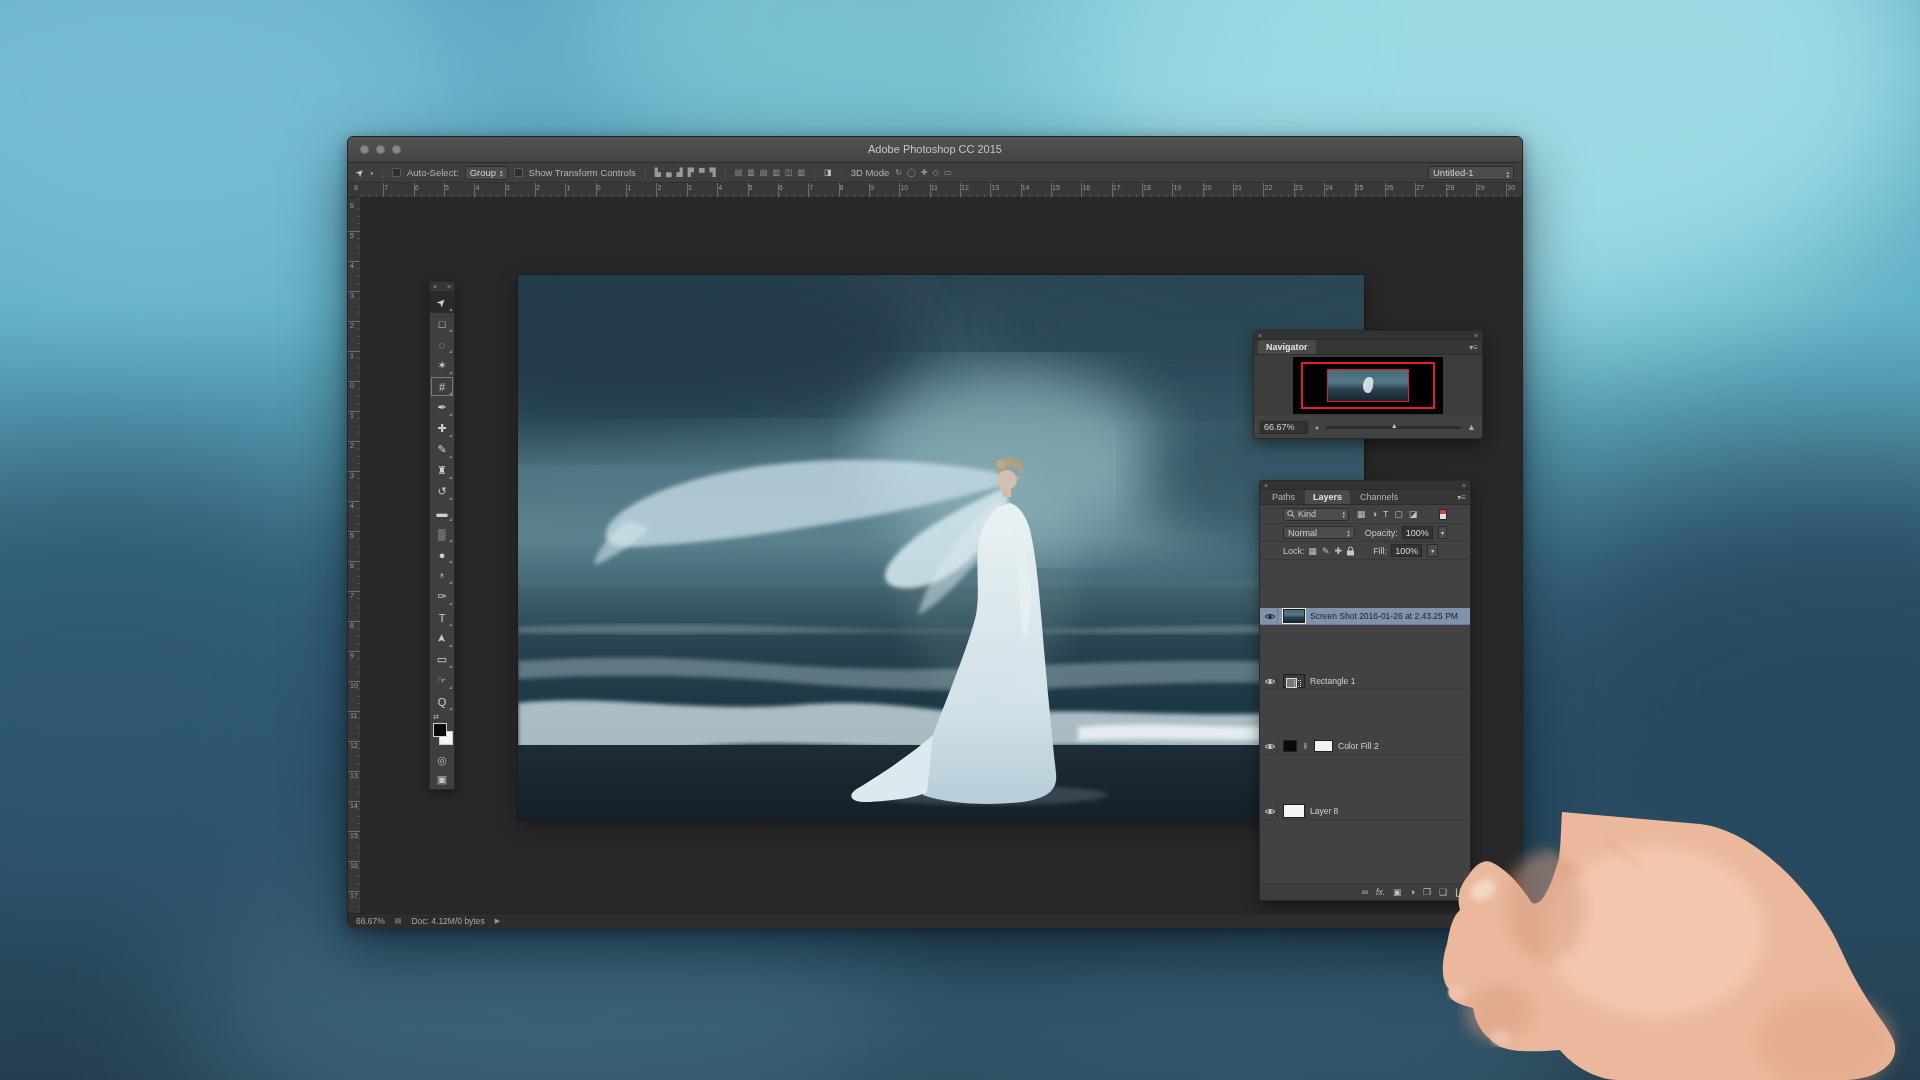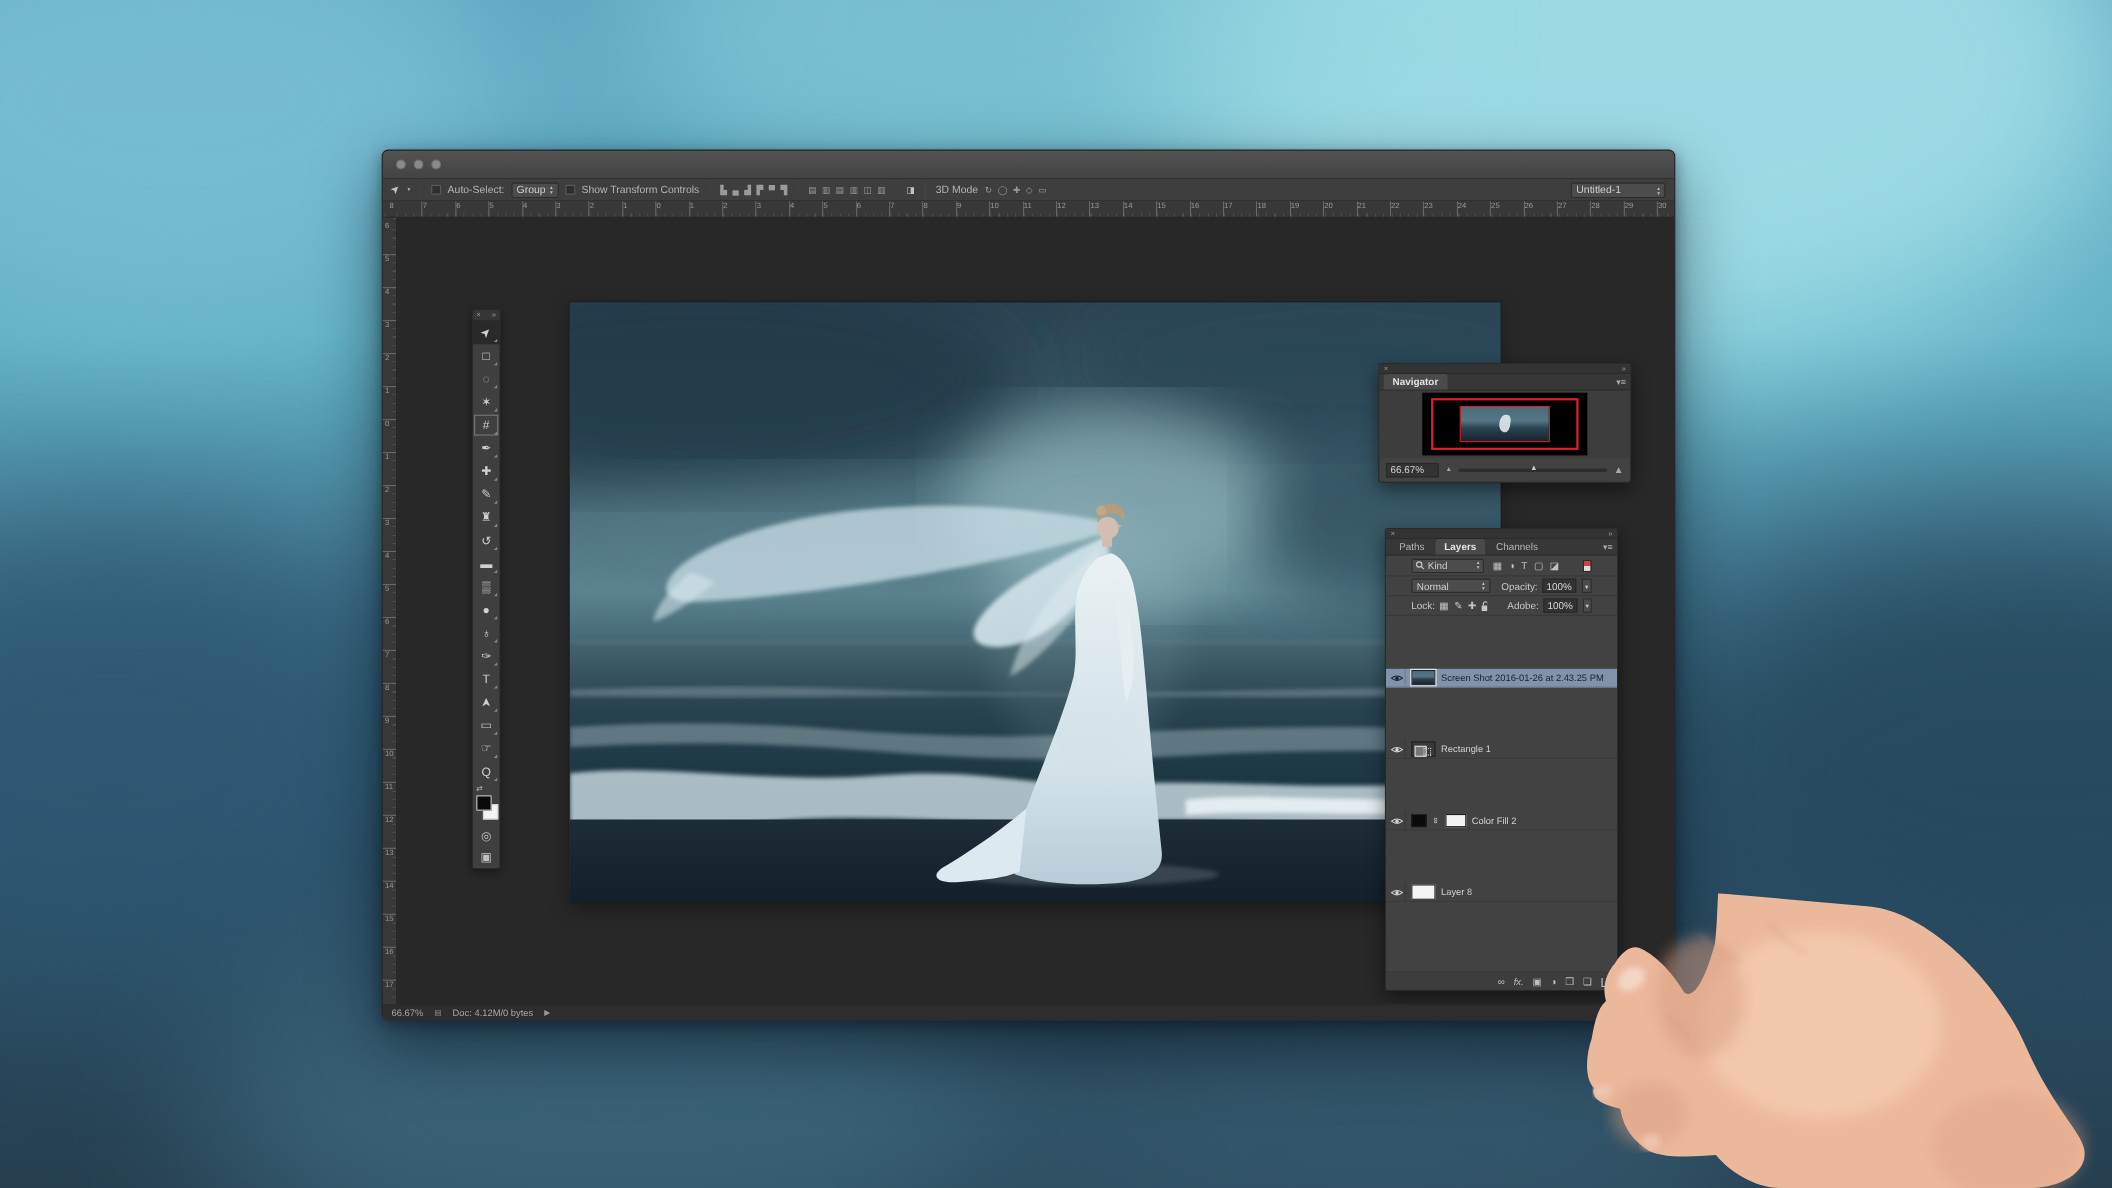--- a/index.html
+++ b/index.html
@@ -175,20 +175,21 @@
 </div>
 
 <div class="ps-window">
 
   <div class="titlebar">
     <div class="traffic">
       <div class="dot"></div>
       <div class="dot"></div>
       <div class="dot"></div>
     </div>
+    <div class="title-text">Adobe Photoshop CC 2015</div>
   </div>
 
   <div class="optionsbar">
     <span class="ob-icon rot--45">➤</span>
     <span class="updown">
         <span>▾</span>
       </span>
     <span class="ob-sep"></span>
     <span class="checkbox"></span>
     <span>Auto-Select:</span>
@@ -529,21 +530,21 @@
           <span>Lock:</span>
           <span class="lockicons">
               <span class="sicon">▦</span>
               <span class="sicon">✎</span>
               <span class="sicon">✚</span>
             </span>
           <svg width="9" height="10">
               <rect x="1" y="4.5" width="7" height="5" fill="#c9c9c9"></rect>
               <path d="M2.5,4.5 V3 a2,2 0 0 1 4,0 V4.5" stroke="#c9c9c9" fill="none"></path>
             </svg>
-          <span style="margin-left:14px">Adobe:</span>
+          <span style="margin-left:14px">Fill:</span>
           <span class="pctfield">100%</span>
           <span class="dd-btn">▾</span>
         </div>
         <div class="layers-list">
             <div class="layer-row selected">
               <span class="eye-well">
                 <svg width="12" height="9">
                   <path d="M1,4.5 Q6,0.5 11,4.5 Q6,8.5 1,4.5 Z" fill="none" stroke="currentColor"></path>
                   <circle cx="6" cy="4.5" r="1.6" fill="currentColor"></circle>
                 </svg>

